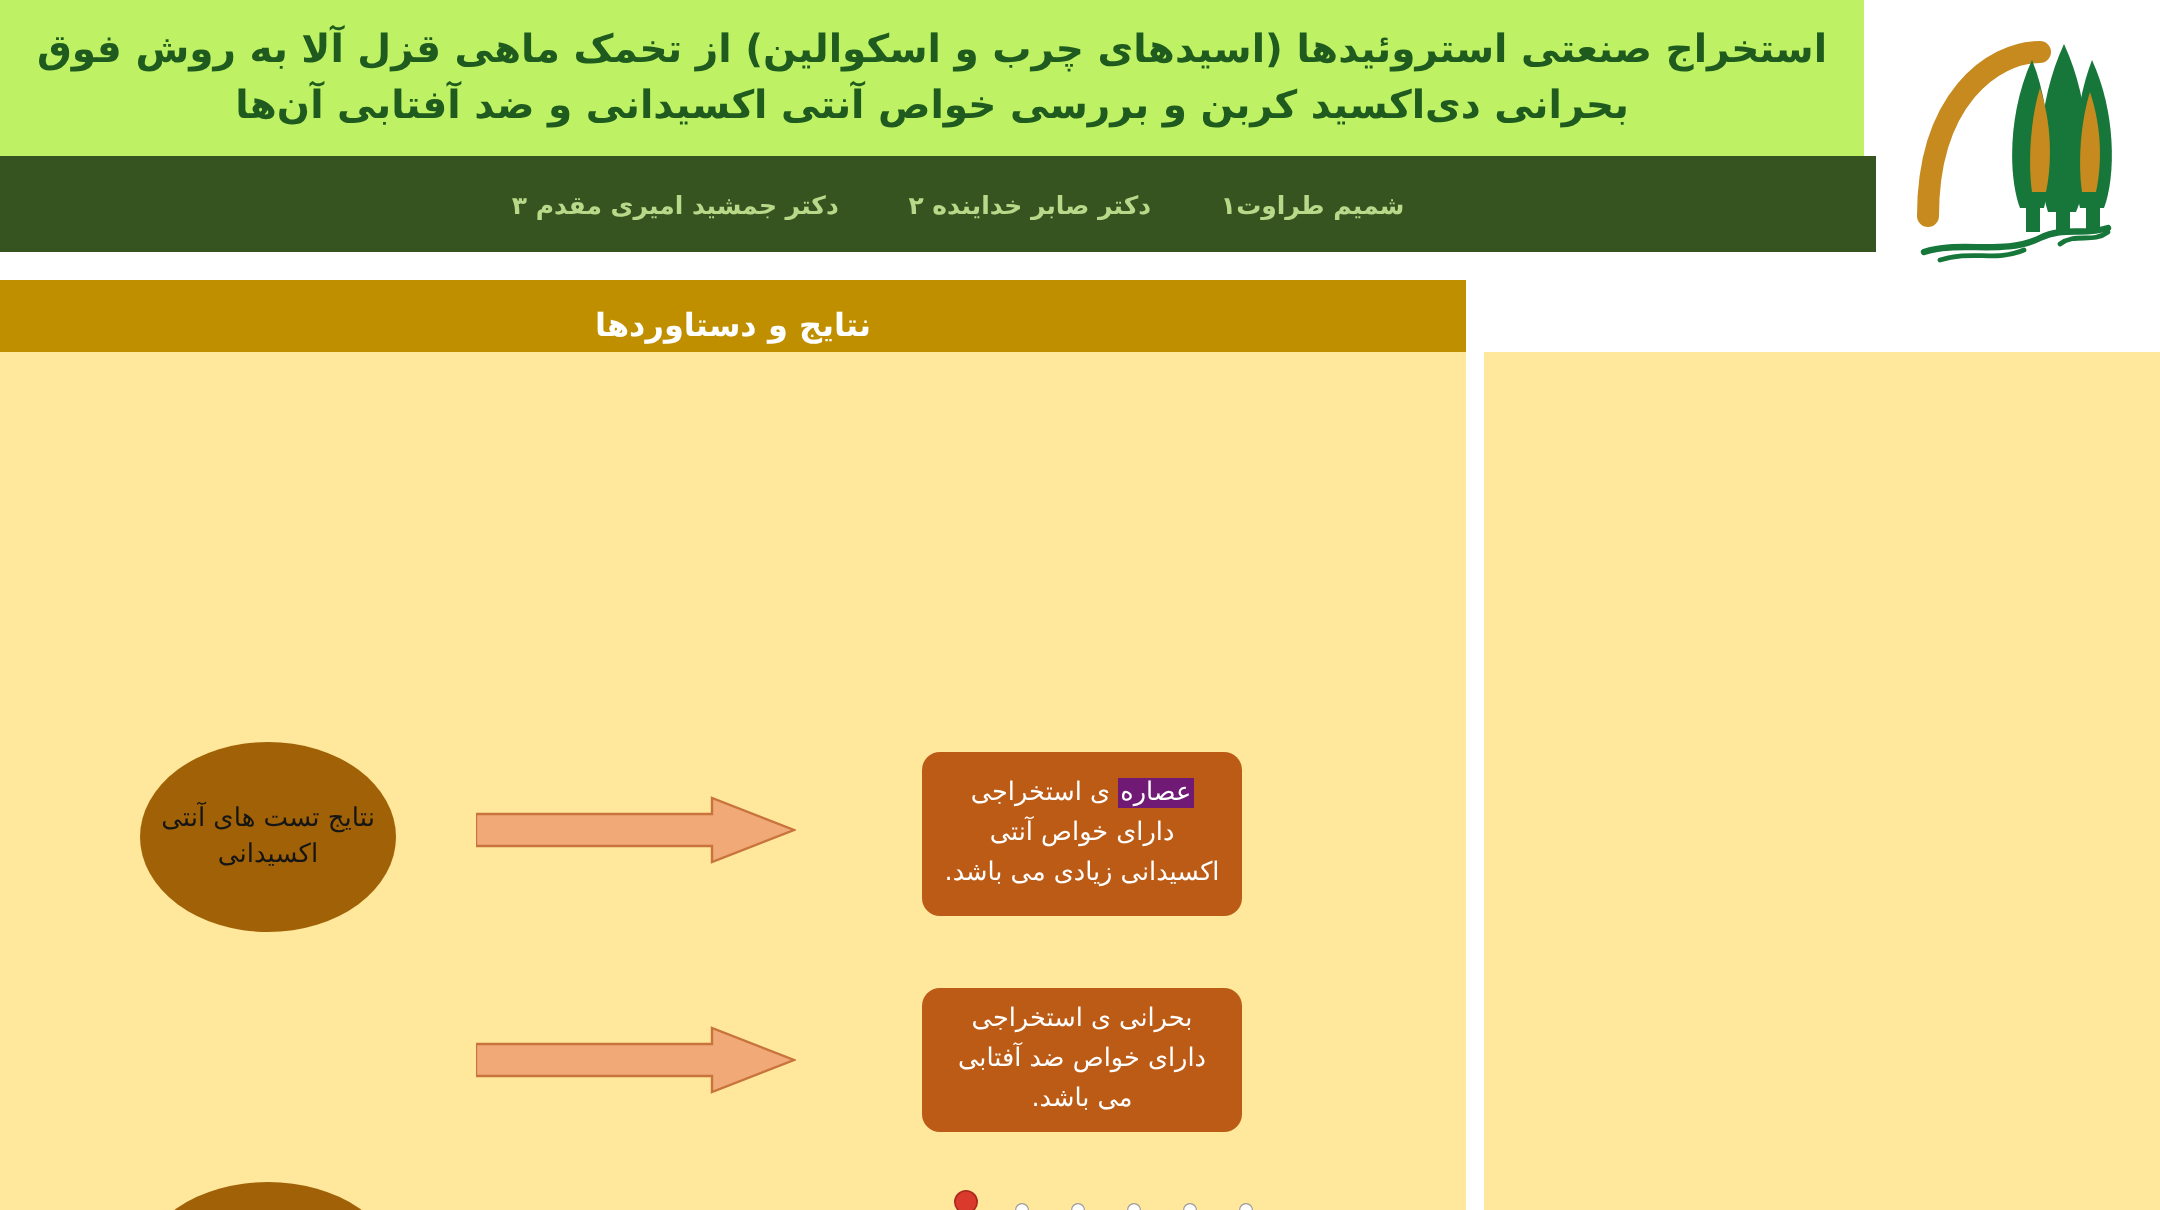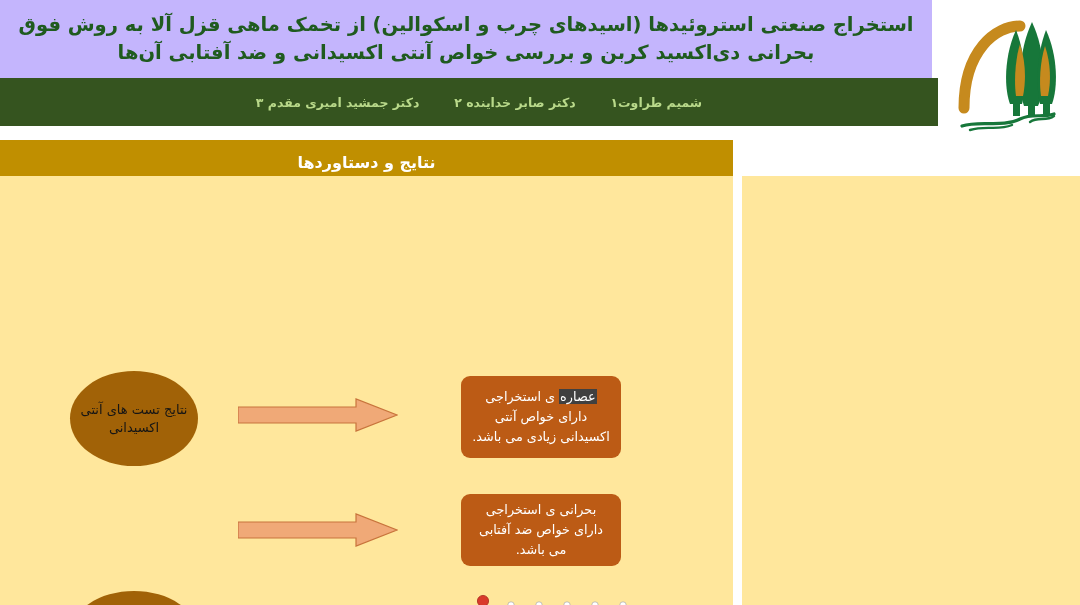--- a/index.html
+++ b/index.html
@@ -13,21 +13,21 @@
   #poster {
     position: relative;
     width: 1080px; height: 605px;
     background: #ffffff;
   }
 
   
   .title-band {
     position: absolute; left: 0; top: 0;
     width: 932px; height: 78px;
-    background: #c4b5fd;
+    background: #bef264;
     display: flex; align-items: center; justify-content: flex-start;
     padding: 0 8px;
   }
   .title-text {
     color: #1F5B1F;
     font-size: 19.5px;
     font-weight: bold;
     line-height: 1.45;
     text-align: center;
     letter-spacing: -0.2px;
@@ -113,21 +113,21 @@
     color: #ffffff;
     direction: rtl;
     text-align: center;
     font-size: 12.8px;
     line-height: 1.55;
     display: flex; align-items: center; justify-content: center;
     padding: 6px 10px;
   }
   #stmt-1 { left: 461px; top: 200px; width: 160px; height: 82px; }
   #stmt-2 { left: 461px; top: 318px; width: 160px; height: 72px; }
-  .sel-word { background: #404040; color: #ffffff; padding: 0 1px; text-align: right; }
+  .sel-word { background: #701a75; color: #ffffff; padding: 0 1px; text-align: right; }
 
   
   .molecule { position: absolute; }
   #molecule-1 { left: 455px; top: 415px; width: 240px; height: 60px; }
 </style>
 </head>
 <body>
 
 <div id="poster">
 

